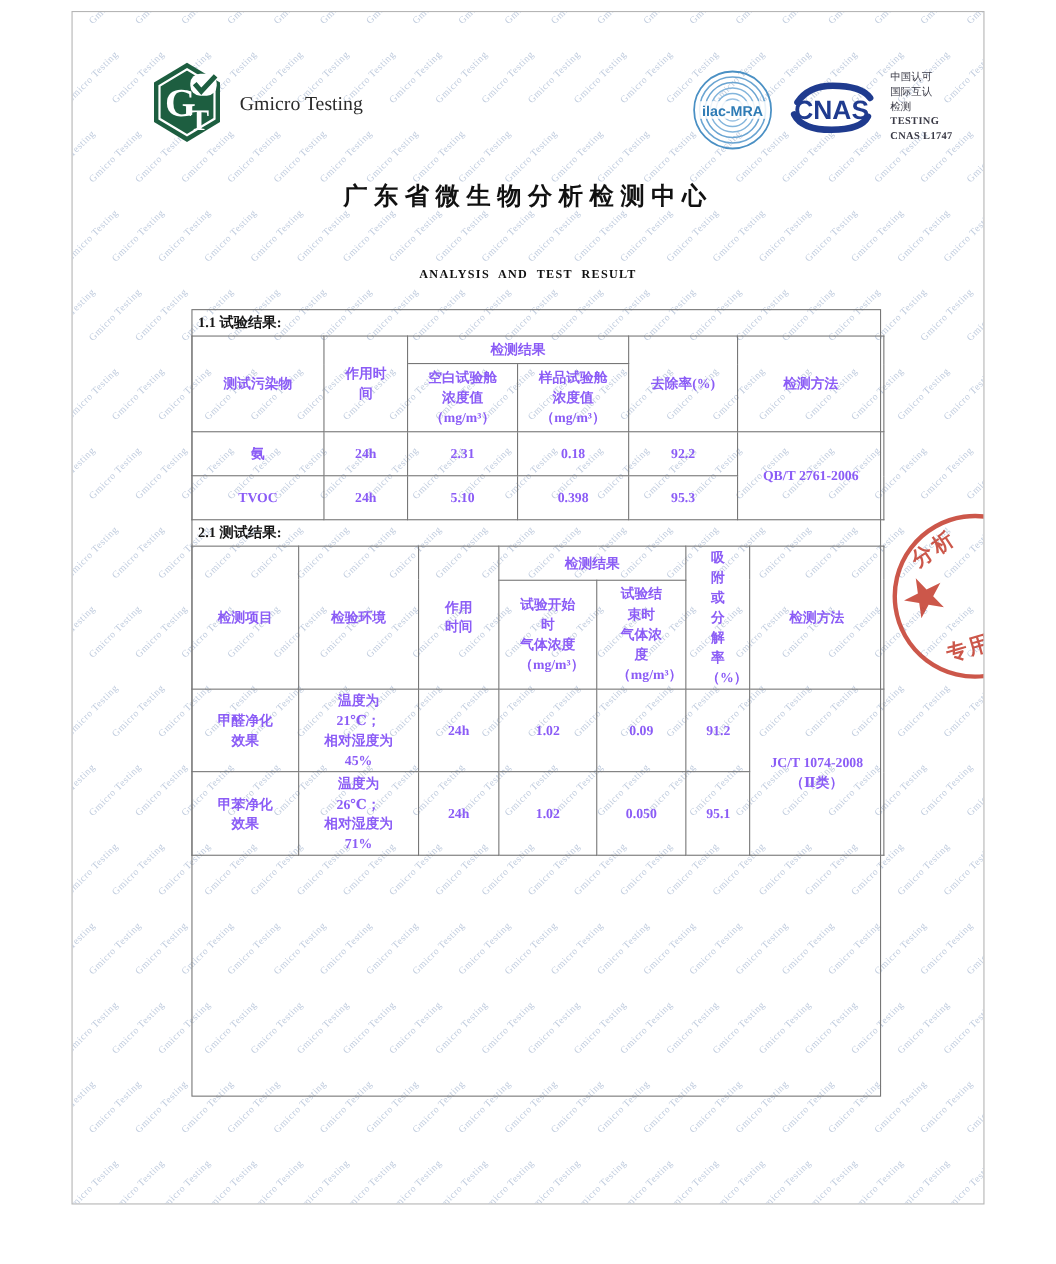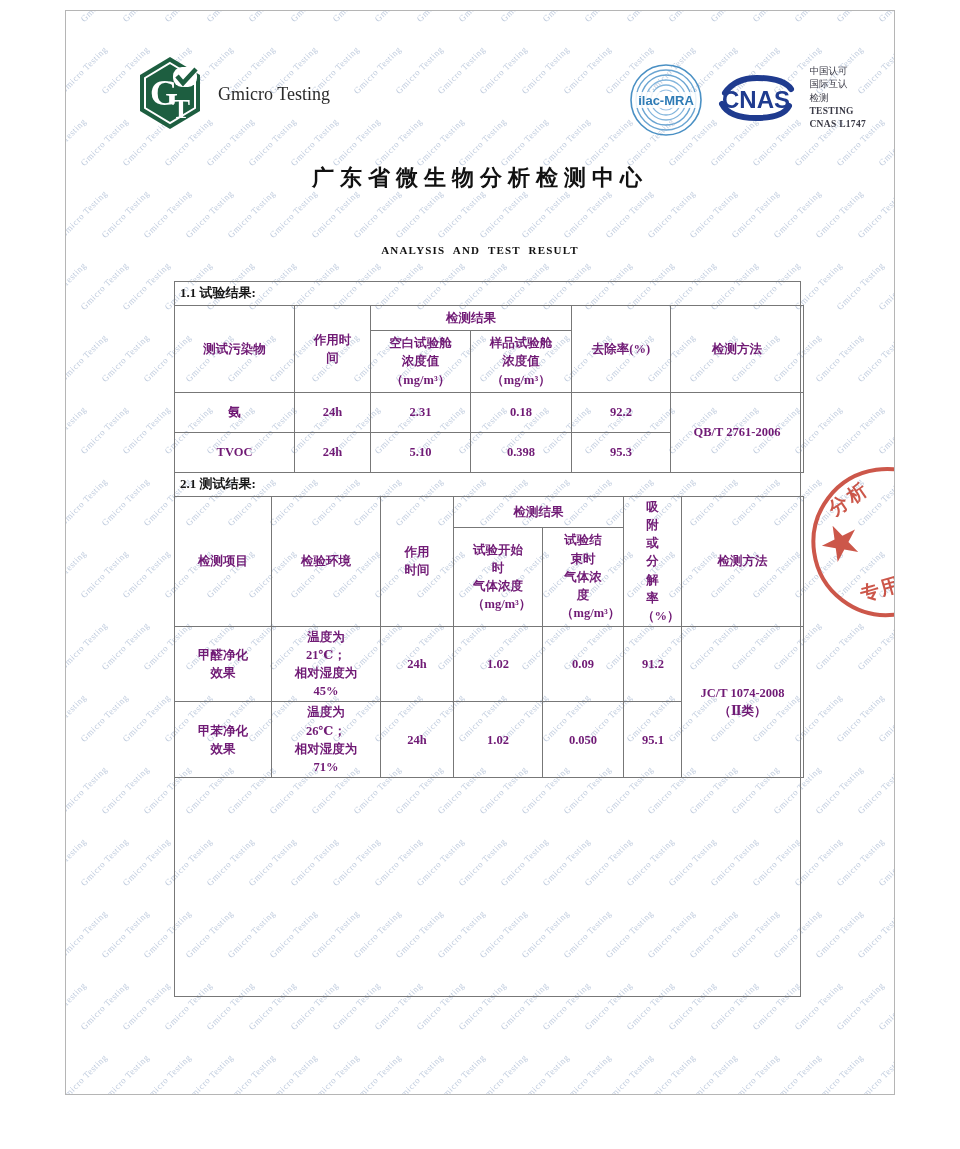--- a/index.html
+++ b/index.html
@@ -38,21 +38,21 @@
   .result-en { position:absolute; top:233px; width:100%; text-align:center; font-size:11px; font-weight:bold; letter-spacing:1.2px; word-spacing:4px; color:#111; }
   
   .report-line { position:absolute; top:251px; left:108px; font-size:14px; font-weight:bold; color:#111; }
   .report-line .num { margin-left:6px; letter-spacing:.5px; }
   
   .doc-box { position:absolute; top:270px; left:108px; width:627px; height:716px; border:1px solid #777; }
   .sec { margin:2px 0 0 5px; font-size:13px; font-weight:600; color:#161616; }
   table { border-collapse:collapse; table-layout:fixed; width:629px; margin-left:-1px; margin-top:3px; }
   td {
     border:1px solid #777; text-align:center; vertical-align:middle;
-    font-size:12.5px; font-weight:600; color:#701a75; padding:1px 18px;
+    font-size:12.5px; font-weight:600; color:#8b5cf6; padding:1px 18px;
     white-space:pre-line; line-height:1.45; overflow:hidden;
   }
   .t1 .h1 td { height:25px; } .t1 .h2 td { height:62px; }
   .t1 .r td { height:40px; }
   .t2 .h1 td { height:29px; } .t2 .h2 td { height:57px; }
   .t2 .r1 td { height:42px; } .t2 .r2 td { height:44px; }
   .blank-note { margin-top:14px; text-align:center; font-size:13px; font-weight:600; color:#161616; }
   
   .stamp { position:absolute; left:745px; top:448px; width:152px; height:160px; z-index:3; transform:rotate(-8deg); opacity:.85; }
   .stamp-circle { position:absolute; left:0; top:8px; width:150px; height:150px; border:4px solid #c43a2b; border-radius:50%; }

